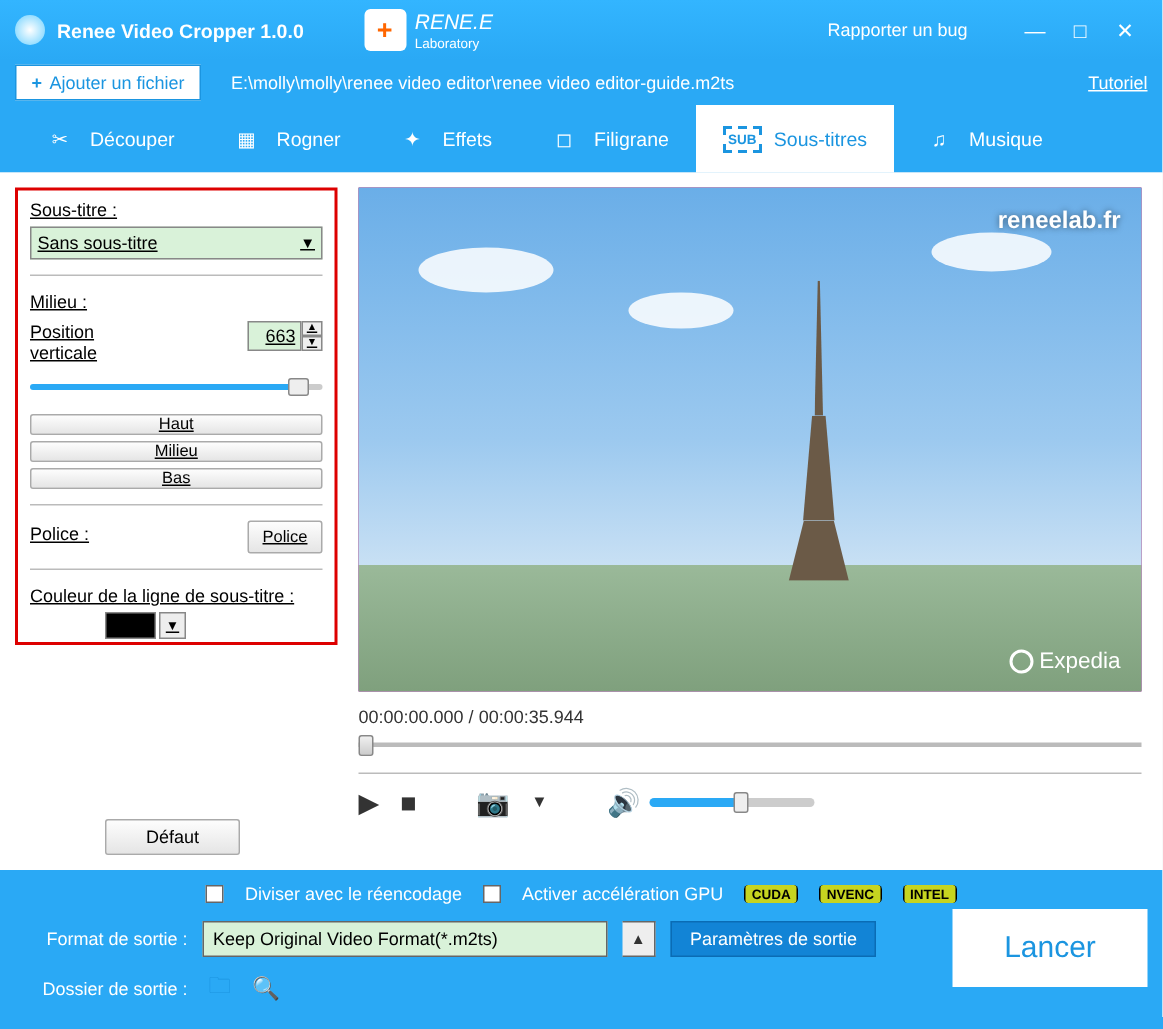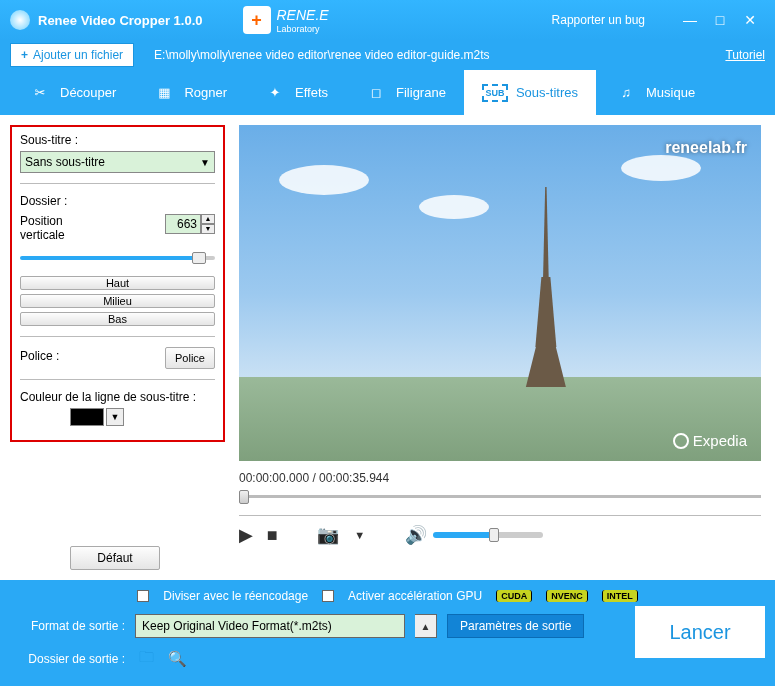--- a/index.html
+++ b/index.html
@@ -18,21 +18,21 @@
 .toolbar2 .addbtn { background:#fff; color:#1b95e0; border:1px solid #1b95e0; padding:4px 10px; font-size:12px; display:flex; align-items:center; gap:5px; cursor:pointer;}
 .toolbar2 .addbtn .plus { color:#1b95e0; font-weight:bold;}
 .toolbar2 .path { margin-left:20px; }
 .toolbar2 .tutorial { margin-left:auto; text-decoration:underline; cursor:pointer;}
 .tabs { background:#2aa9f5; height:45px; display:flex; align-items:center; padding:0 10px; gap:0;}
 .tab { display:flex; align-items:center; gap:8px; padding:0 18px; height:45px; color:#fff; font-size:13px; cursor:pointer;}
 .tab.active { background:#fff; color:#1b95e0;}
 .tab .ticon { width:24px; height:24px; display:flex; align-items:center; justify-content:center;}
 .main { display:flex; height:465px; background:#fff;}
 .leftpanel { width:235px; padding:10px; position:relative;}
-.redbox { border:2px solid #d00; padding:6px 8px 14px 8px;}
+.redbox { border:2px solid #d00; padding:6px 8px 2px 8px;text-decoration:underline;}
 .lbl { font-size:12px; margin-bottom:4px; display:block;}
 .sel { width:100%; height:22px; background:#d9f2d9; border:1px solid #888; font-size:12px; display:flex; align-items:center; justify-content:space-between; padding:0 4px; cursor:pointer;}
 .sel .arr { font-size:10px;}
 hr.sep { border:none; border-top:1px solid #bbb; margin:10px 0;}
 .rowflex { display:flex; align-items:flex-start; justify-content:space-between;}
 .numinput { display:flex; align-items:center;}
 .numinput input { width:36px; height:20px; background:#d9f2d9; border:1px solid #888; text-align:right; font-size:12px; padding-right:3px;}
 .numinput .spinbtns { display:flex; flex-direction:column;}
 .numinput .spinbtns div { width:14px; height:10px; border:1px solid #888; background:#eee; font-size:7px; text-align:center; line-height:8px; cursor:pointer;}
 .slider-track { position:relative; height:12px; margin-top:6px;}
@@ -139,21 +139,21 @@
 
 <div class="main">
   <div class="leftpanel">
     <div class="redbox">
       <span class="lbl">Sous-titre :</span>
       <div class="sel">
         <span>Sans sous-titre</span>
         <span class="arr">▼</span>
       </div>
       <hr class="sep">
-      <span class="lbl">Dossier :</span>
+      <span class="lbl">Milieu :</span>
       <div class="rowflex" style="margin-top:6px;">
         <span class="lbl" style="width:60px;">Position verticale</span>
         <div class="numinput">
           <input value="663" style="">
           <div class="spinbtns">
             <div>▲</div>
             <div>▼</div>
           </div>
         </div>
       </div>

